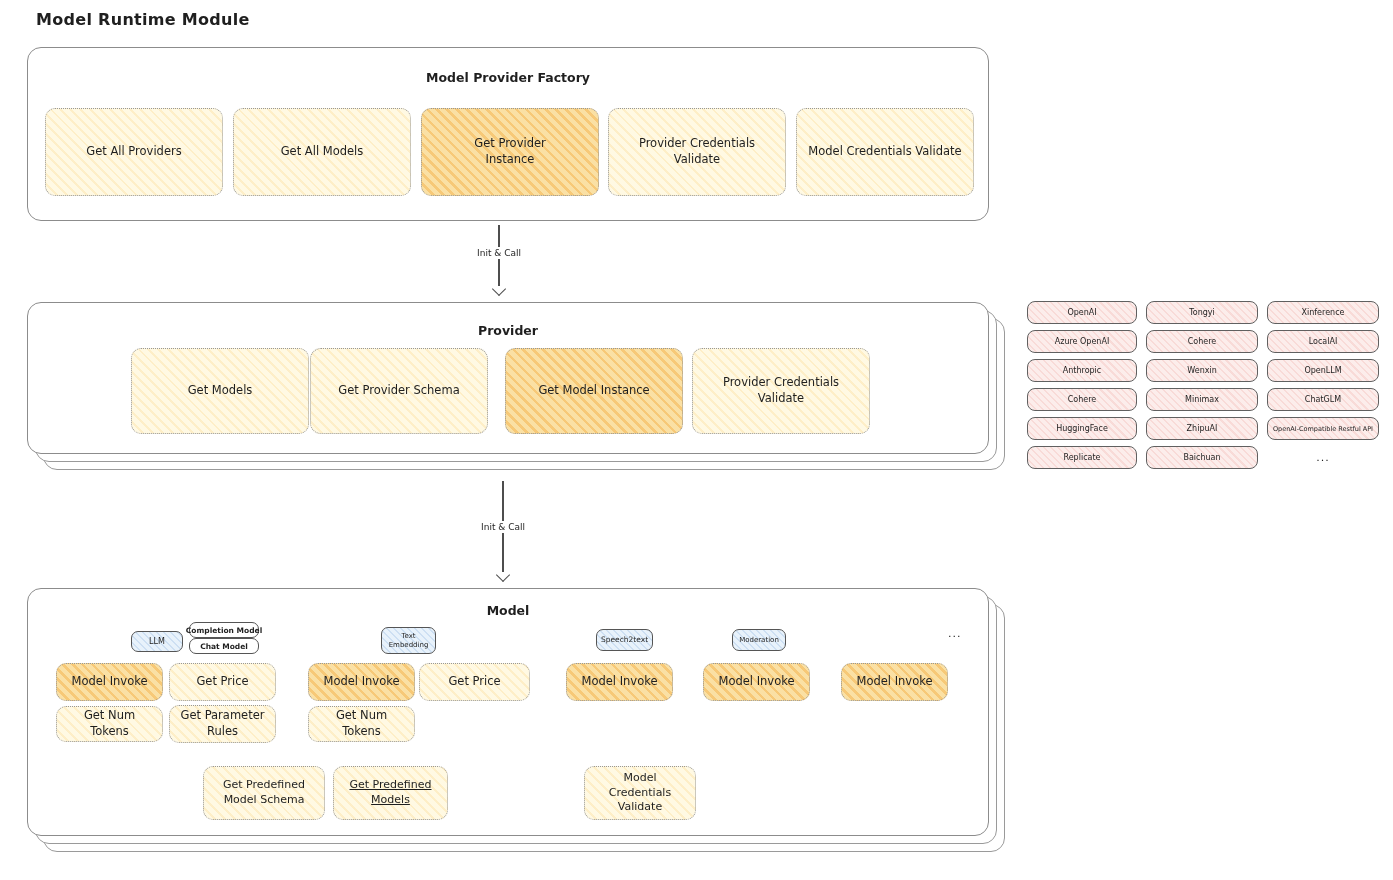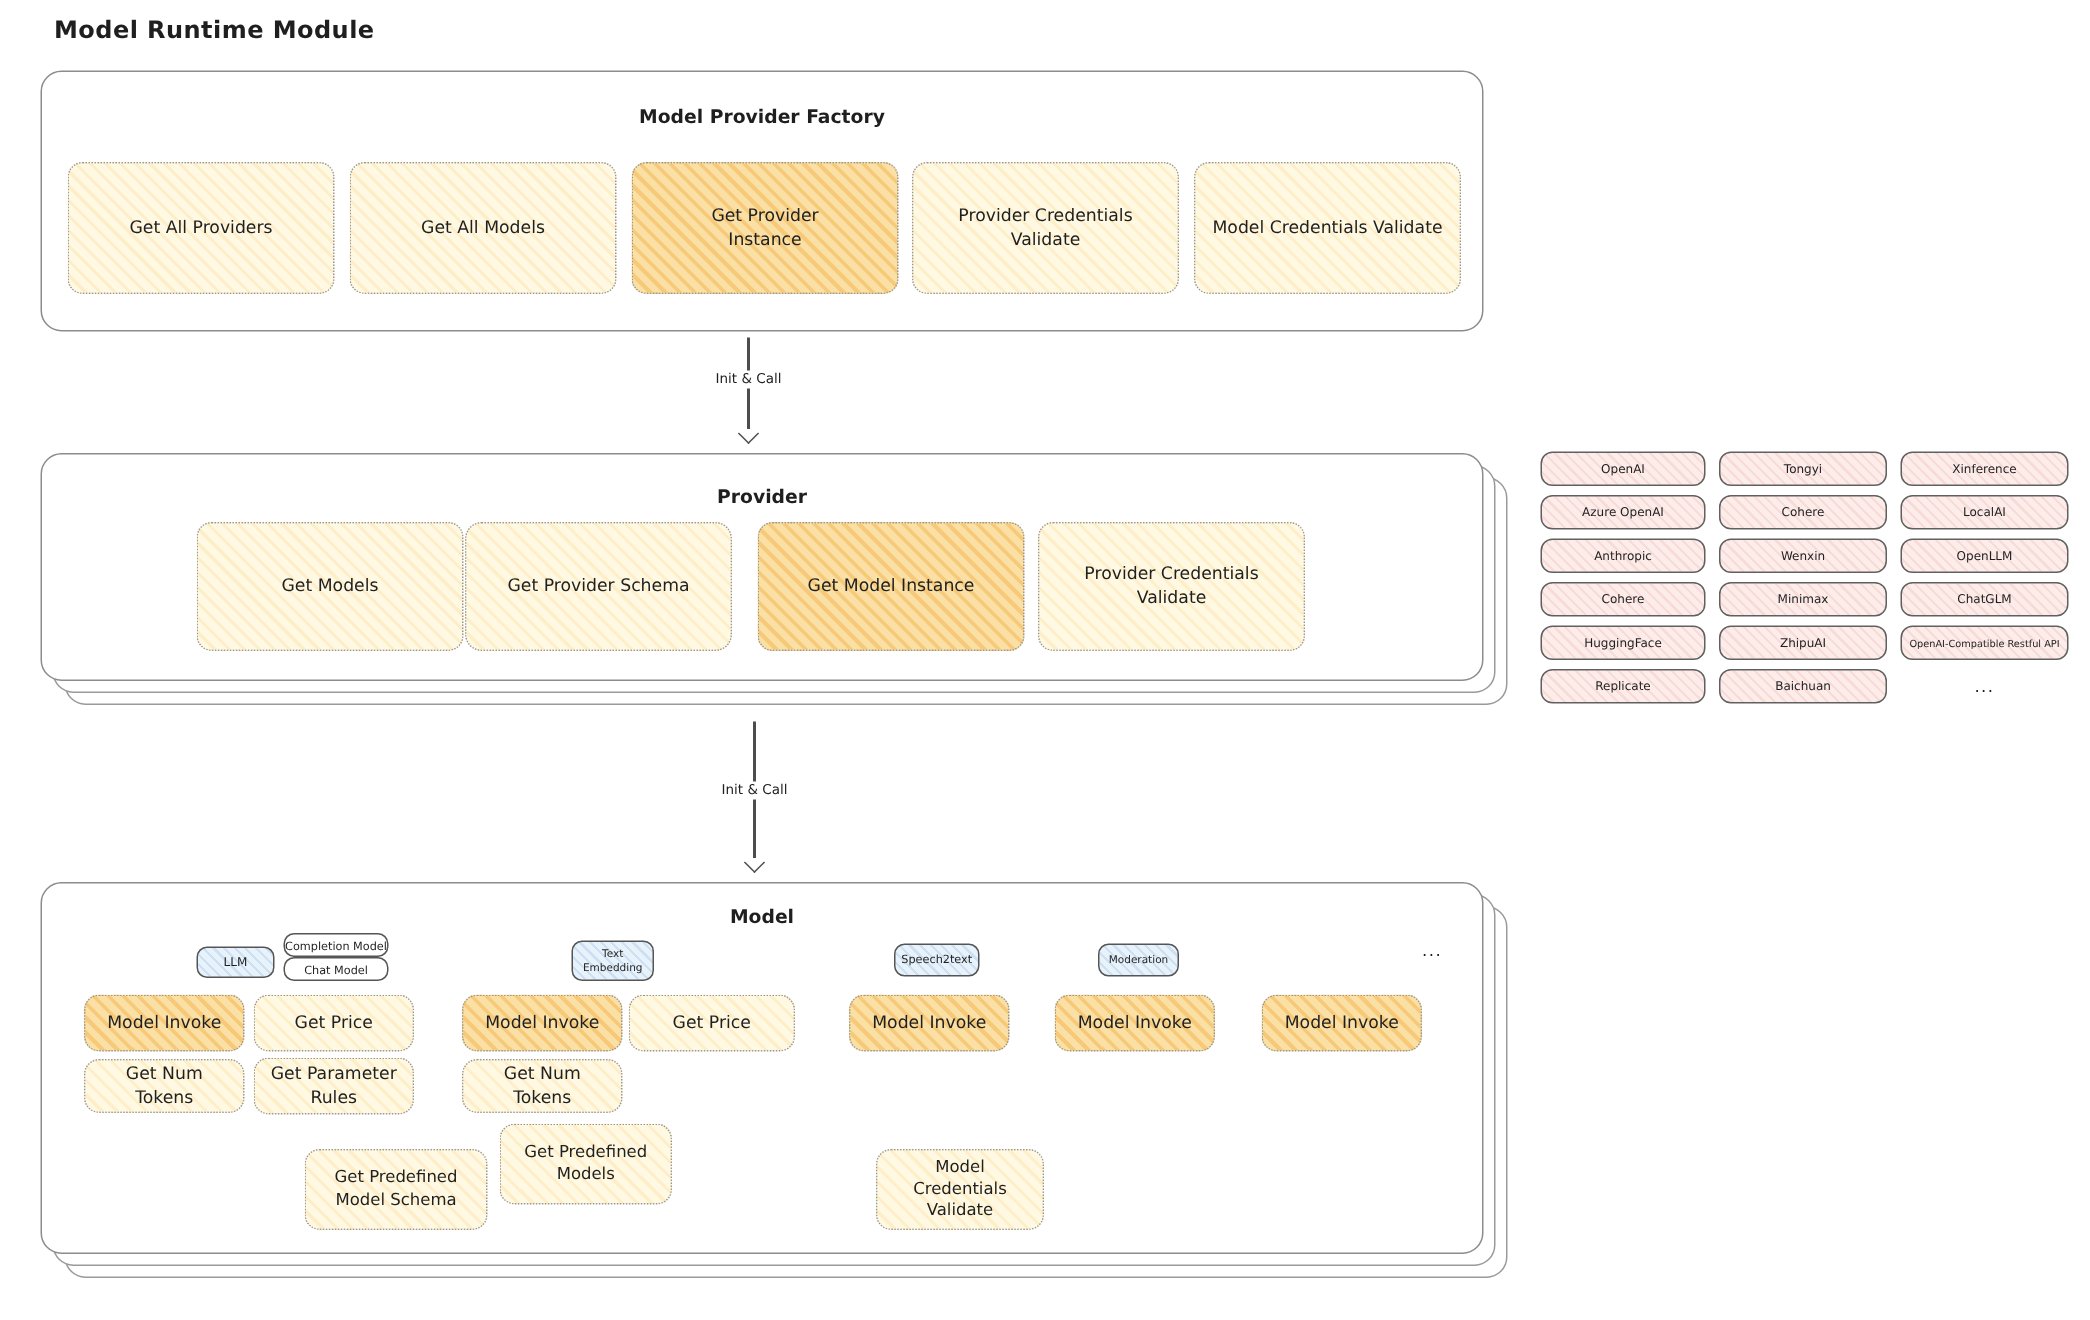--- a/index.html
+++ b/index.html
@@ -32,21 +32,21 @@
               background-image:repeating-linear-gradient(45deg, rgba(225,95,85,.13) 0 1.5px, rgba(255,255,255,0) 1.5px 5px); }
   .tag-pink.tiny { font-size:6.5px; }
   .grid-more { display:flex; align-items:center; justify-content:center; font-size:11px; letter-spacing:1px; }
 
   
   .tag-blue { position:absolute; display:flex; align-items:center; justify-content:center; text-align:center;
               border:1.2px solid #555; border-radius:7px; line-height:1.15; font-size:8px;
               background-color:#e8f2fb;
               background-image:repeating-linear-gradient(45deg, rgba(100,150,210,.20) 0 1.5px, rgba(255,255,255,0) 1.5px 5px); }
   .tag-white { position:absolute; display:flex; align-items:center; justify-content:center; white-space:nowrap;
-               border:1.1px solid #555; border-radius:7px; background:#fff; font-size:7.5px; }
+               border:1.1px solid #555; border-radius:7px; background:#fff; font-size:7.5px;font-weight:bold; }
   .dots { position:absolute; font-size:11px; letter-spacing:1px; }
 
   
   .arrow { position:absolute; width:2px; }
   .arrow .line { position:absolute; top:0; bottom:7px; left:0; width:1.5px; background:#4d4d4d; }
   .arrow .head { position:absolute; bottom:-1px; left:-4px; width:9px; height:9px;
                  border-right:1.6px solid #4d4d4d; border-bottom:1.6px solid #4d4d4d; transform:rotate(45deg); }
   .arrow .label { position:absolute; left:1px; transform:translateX(-50%); background:#fff;
                   padding:1px 4px; font-size:9px; white-space:nowrap; }
 </style>
@@ -169,21 +169,21 @@
     <div class="method" style="left:141px; top:116px; width:105px; height:36px;">
       <span>Get Parameter Rules</span>
       </div>
     <div class="method" style="left:280px; top:117px; width:105px; height:34px;">
       <span>Get Num Tokens</span>
       </div>
 
     <div class="method sm" style="left:175px; top:177px; width:120px; height:52px;">
       <span>Get Predefined Model Schema</span>
       </div>
-    <div class="method sm" style="left:305px; top:160px; width:113px; height:52px;">
+    <div class="method sm" style="left:305px; top:177px; width:113px; height:52px;text-decoration:underline;">
       <span>Get Predefined Models</span>
       </div>
     <div class="method sm" style="left:556px; top:177px; width:110px; height:52px;">
       <span>Model Credentials Validate</span>
       </div>
   </section>
 
 </div>
 
 </body></html>

